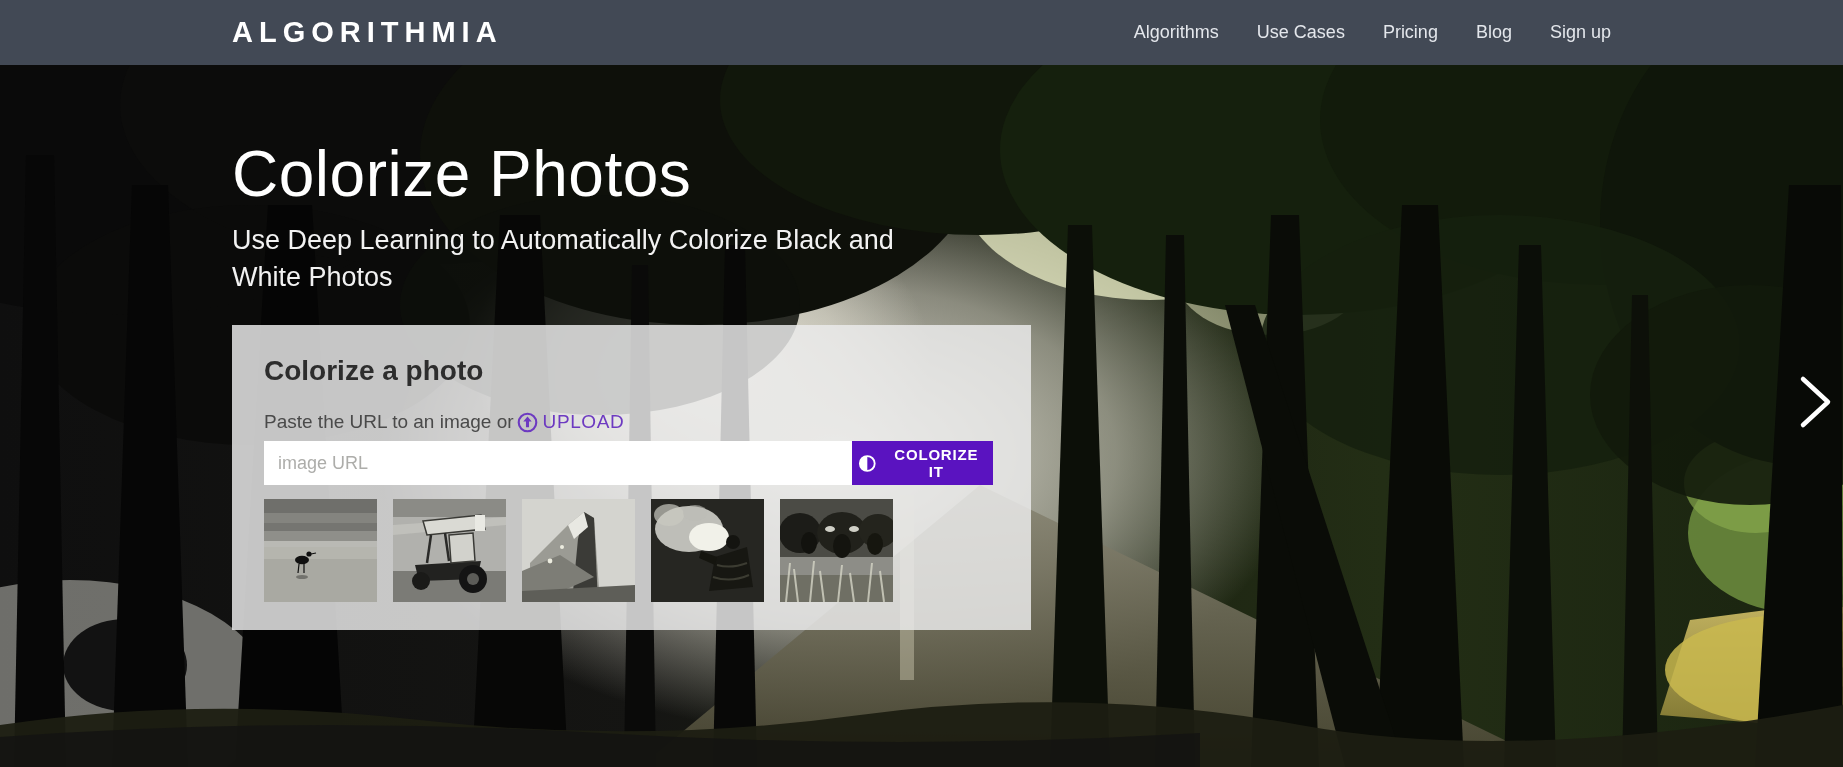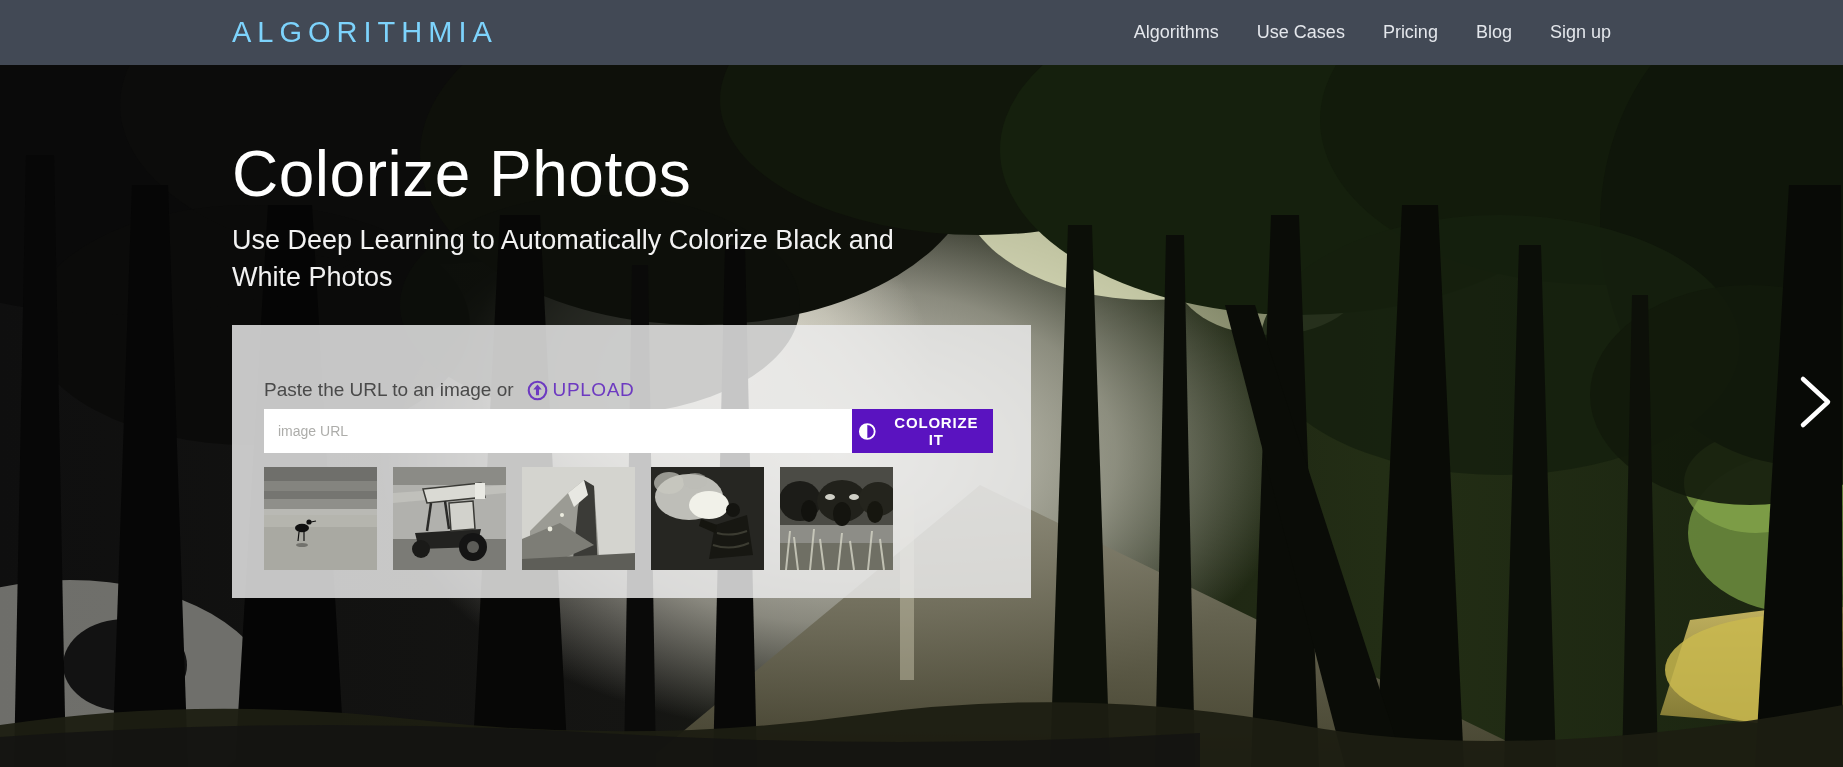--- a/index.html
+++ b/index.html
@@ -7,41 +7,41 @@
   body {
     width:1843px; height:767px; overflow:hidden;
     font-family:"Liberation Sans","DejaVu Sans",sans-serif;
     background:#101010;
   }
   .container { width:1379px; margin:0 auto; }
 
   
   .site-header { height:65px; background:#424955; }
   .site-header .container { height:65px; display:flex; align-items:center; justify-content:space-between; }
-  .logo { color:#7dd3fc; font-size:29px; font-weight:normal; letter-spacing:6px; text-decoration:none; }
+  .logo { color:#ffffff; font-size:29px; font-weight:bold; letter-spacing:6px; text-decoration:none; }
   .nav { display:flex; align-items:center; gap:38px; }
   .nav a { color:#e4e7ec; font-size:18px; text-decoration:none; font-weight:400; }
 
   
   .hero { position:relative; height:702px; overflow:hidden;
     background:linear-gradient(90deg,#0f0f0f 0%,#151513 35%,#1b2012 55%,#232e15 75%,#1a2410 100%);
   }
   .hero-art { position:absolute; left:0; top:0; width:100%; height:100%; display:block; }
   .hero-content { position:relative; z-index:2; padding-top:76px; }
   .hero-title { margin:0; color:#ffffff; font-size:64px; font-weight:400; letter-spacing:0.5px; line-height:1.05; }
   .hero-subtitle { margin:14px 0 0 0; color:#f2f2f2; font-size:27px; font-weight:300; line-height:1.35; max-width:700px; }
 
   
   .card { margin-top:30px; width:799px; background:rgba(235,235,235,0.84); padding:30px 38px 28px 32px; }
   .card-heading { margin:0; font-size:28px; font-weight:bold; color:#2d2d2d; }
-  .paste-row { margin-top:24px; display:flex; align-items:flex-end; gap:13px; font-size:19px; color:#4a4a4a; }
+  .paste-row { margin-top:24px; display:flex; align-items:flex-end; gap:3px; font-size:19px; color:#4a4a4a; }
   .upload-link { display:inline-flex; align-items:center; gap:5px; color:#6d3ac1; text-decoration:none; letter-spacing:0.6px; cursor:pointer; }
   .upload-link svg { display:block; }
   .input-row { display:flex; margin-top:8px; height:44px; }
-  .url-input { flex:1; min-width:0; border:none; outline:none; background:#ffffff; padding:0 14px; font-size:14px; color:#444; font-family:inherit; }
+  .url-input { flex:1; min-width:0; border:none; outline:none; background:#ffffff; padding:0 14px; font-size:18px; color:#444; font-family:inherit; }
   .url-input::placeholder { color:#adadaa; }
   .colorize-btn { width:141px; border:none; background:#5a13c0; color:#ffffff; font-size:15px; font-weight:bold; letter-spacing:0.8px;
     display:flex; align-items:center; justify-content:center; gap:9px; cursor:pointer; font-family:inherit; }
   .samples-heading { margin:28px 0 0 0; font-size:28px; font-weight:400; color:#474747; }
   .thumbs { display:flex; gap:16px; margin-top:14px; }
   .thumb { width:113px; height:103px; padding:0; border:none; background:none; cursor:pointer; }
   .thumb svg { display:block; }
 
   
   .next-arrow { position:absolute; right:9px; top:310px; z-index:3; width:36px; height:54px; background:none; border:none; padding:0; cursor:pointer; }
@@ -132,20 +132,21 @@
     <svg width="36" height="54" viewBox="0 0 36 54">
       <polyline points="5,4 30,27 5,50" fill="none" stroke="#ffffff" stroke-width="4.5" stroke-linecap="round" stroke-linejoin="round"></polyline>
     </svg>
   </button>
 
   <div class="hero-content container">
     <h1 class="hero-title">Colorize Photos</h1>
     <p class="hero-subtitle">Use Deep Learning to Automatically Colorize Black and White Photos</p>
 
     <div class="card">
+      <h2 class="card-heading">Colorize a photo</h2>
 
       <div class="paste-row">
         <span>Paste the URL to an image or</span>
         <a class="upload-link">
           <svg width="21" height="21" viewBox="0 0 22 22">
             <circle cx="11" cy="11" r="9.2" fill="none" stroke="#6d3ac1" stroke-width="2.2"></circle>
             <polygon points="11,4.8 15.4,10 12.6,10 12.6,16 9.4,16 9.4,10 6.6,10" fill="#6d3ac1"></polygon>
           </svg>
           <span>UPLOAD</span>
         </a>

